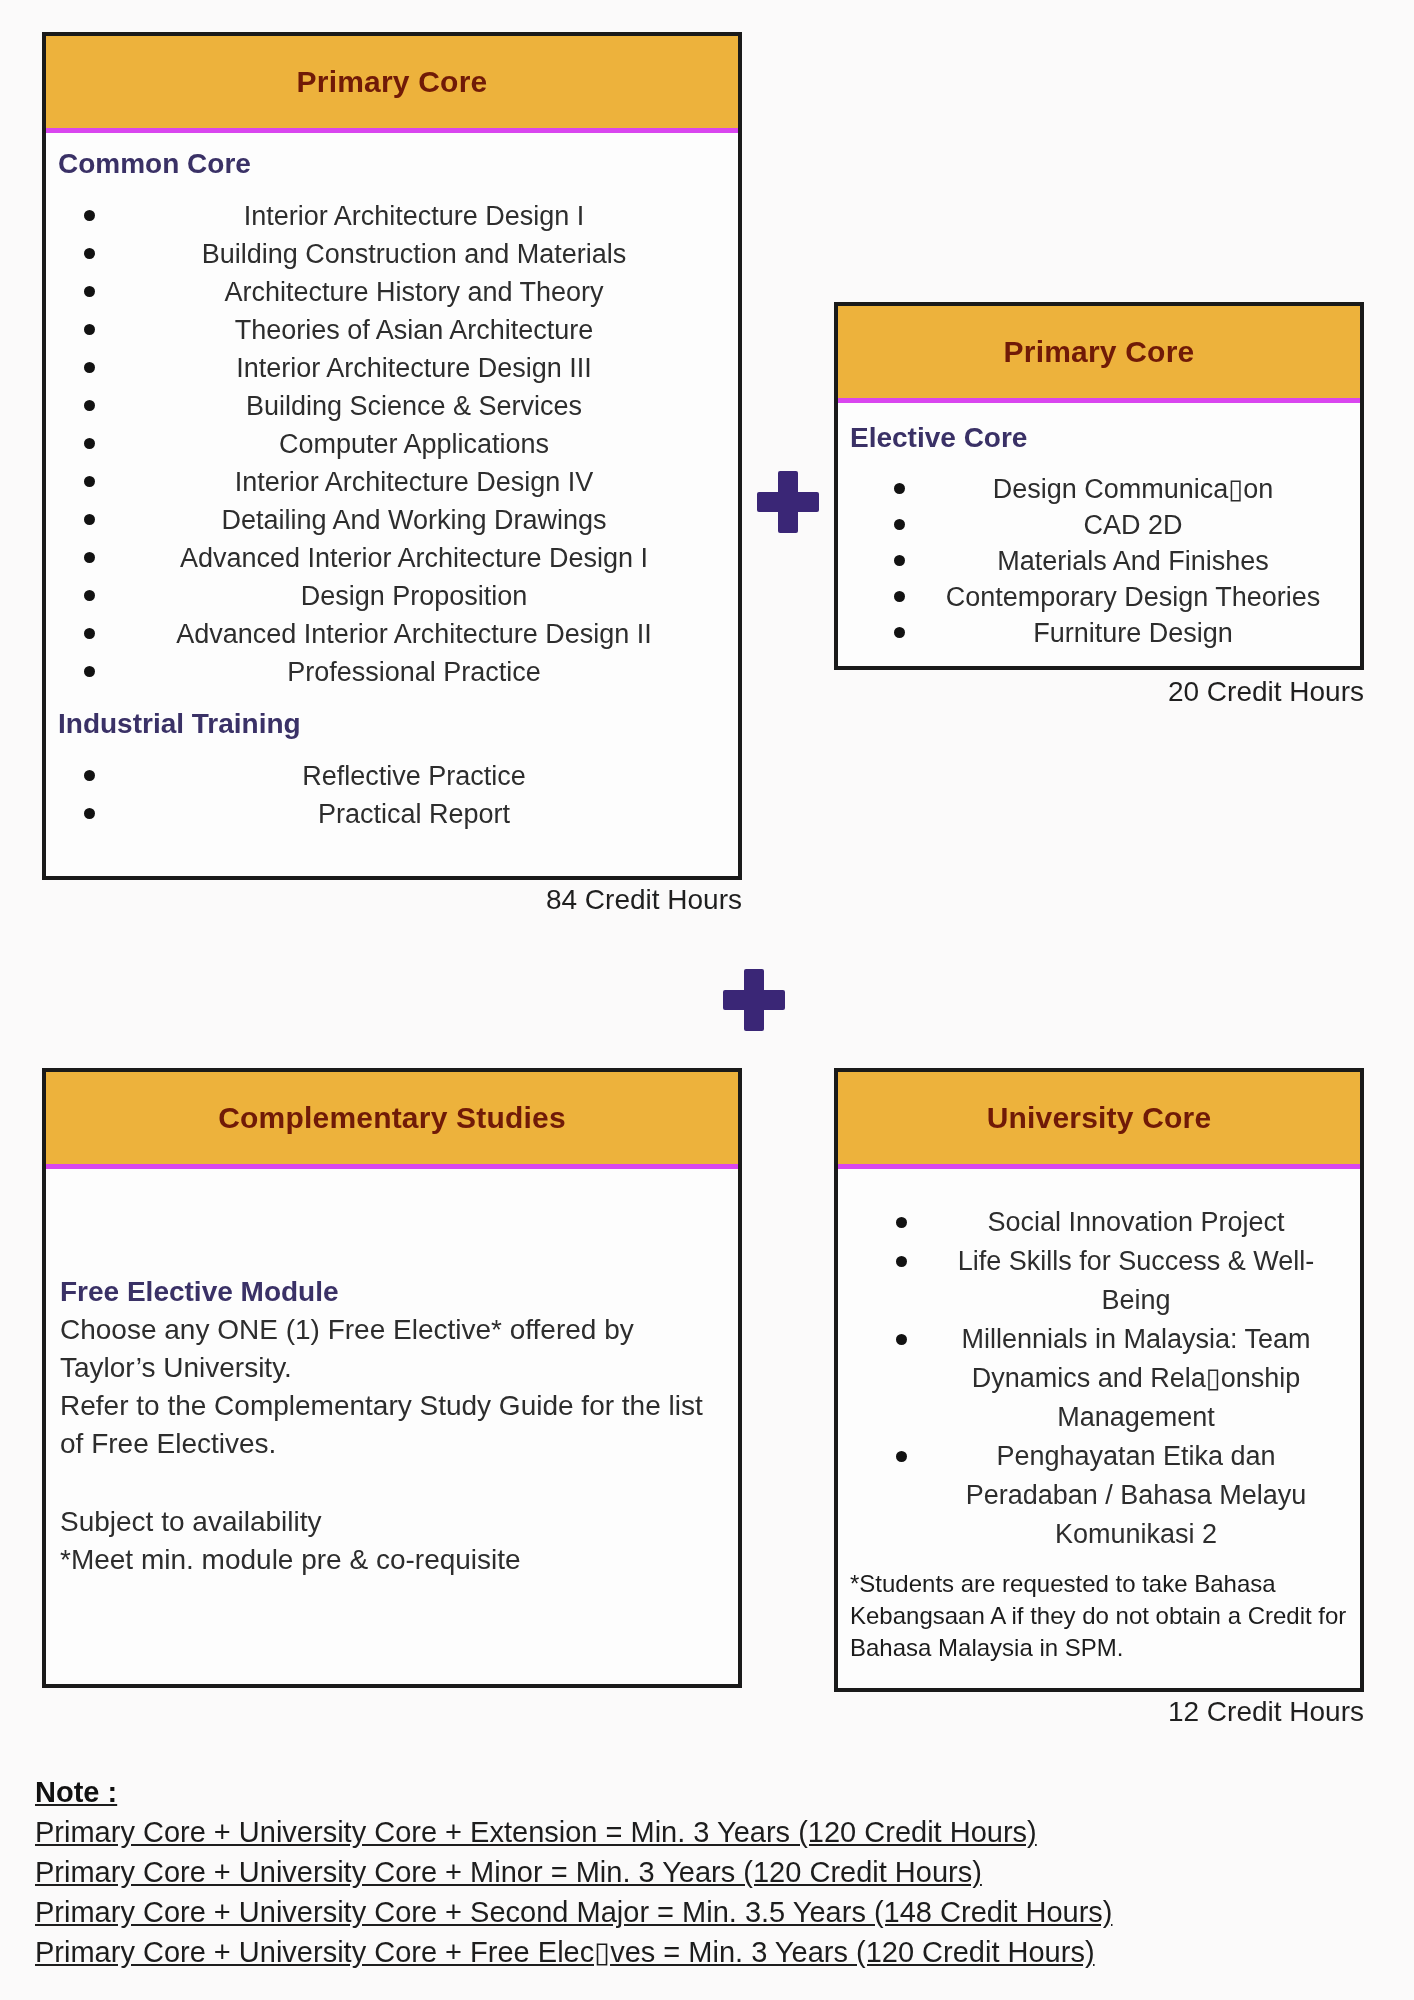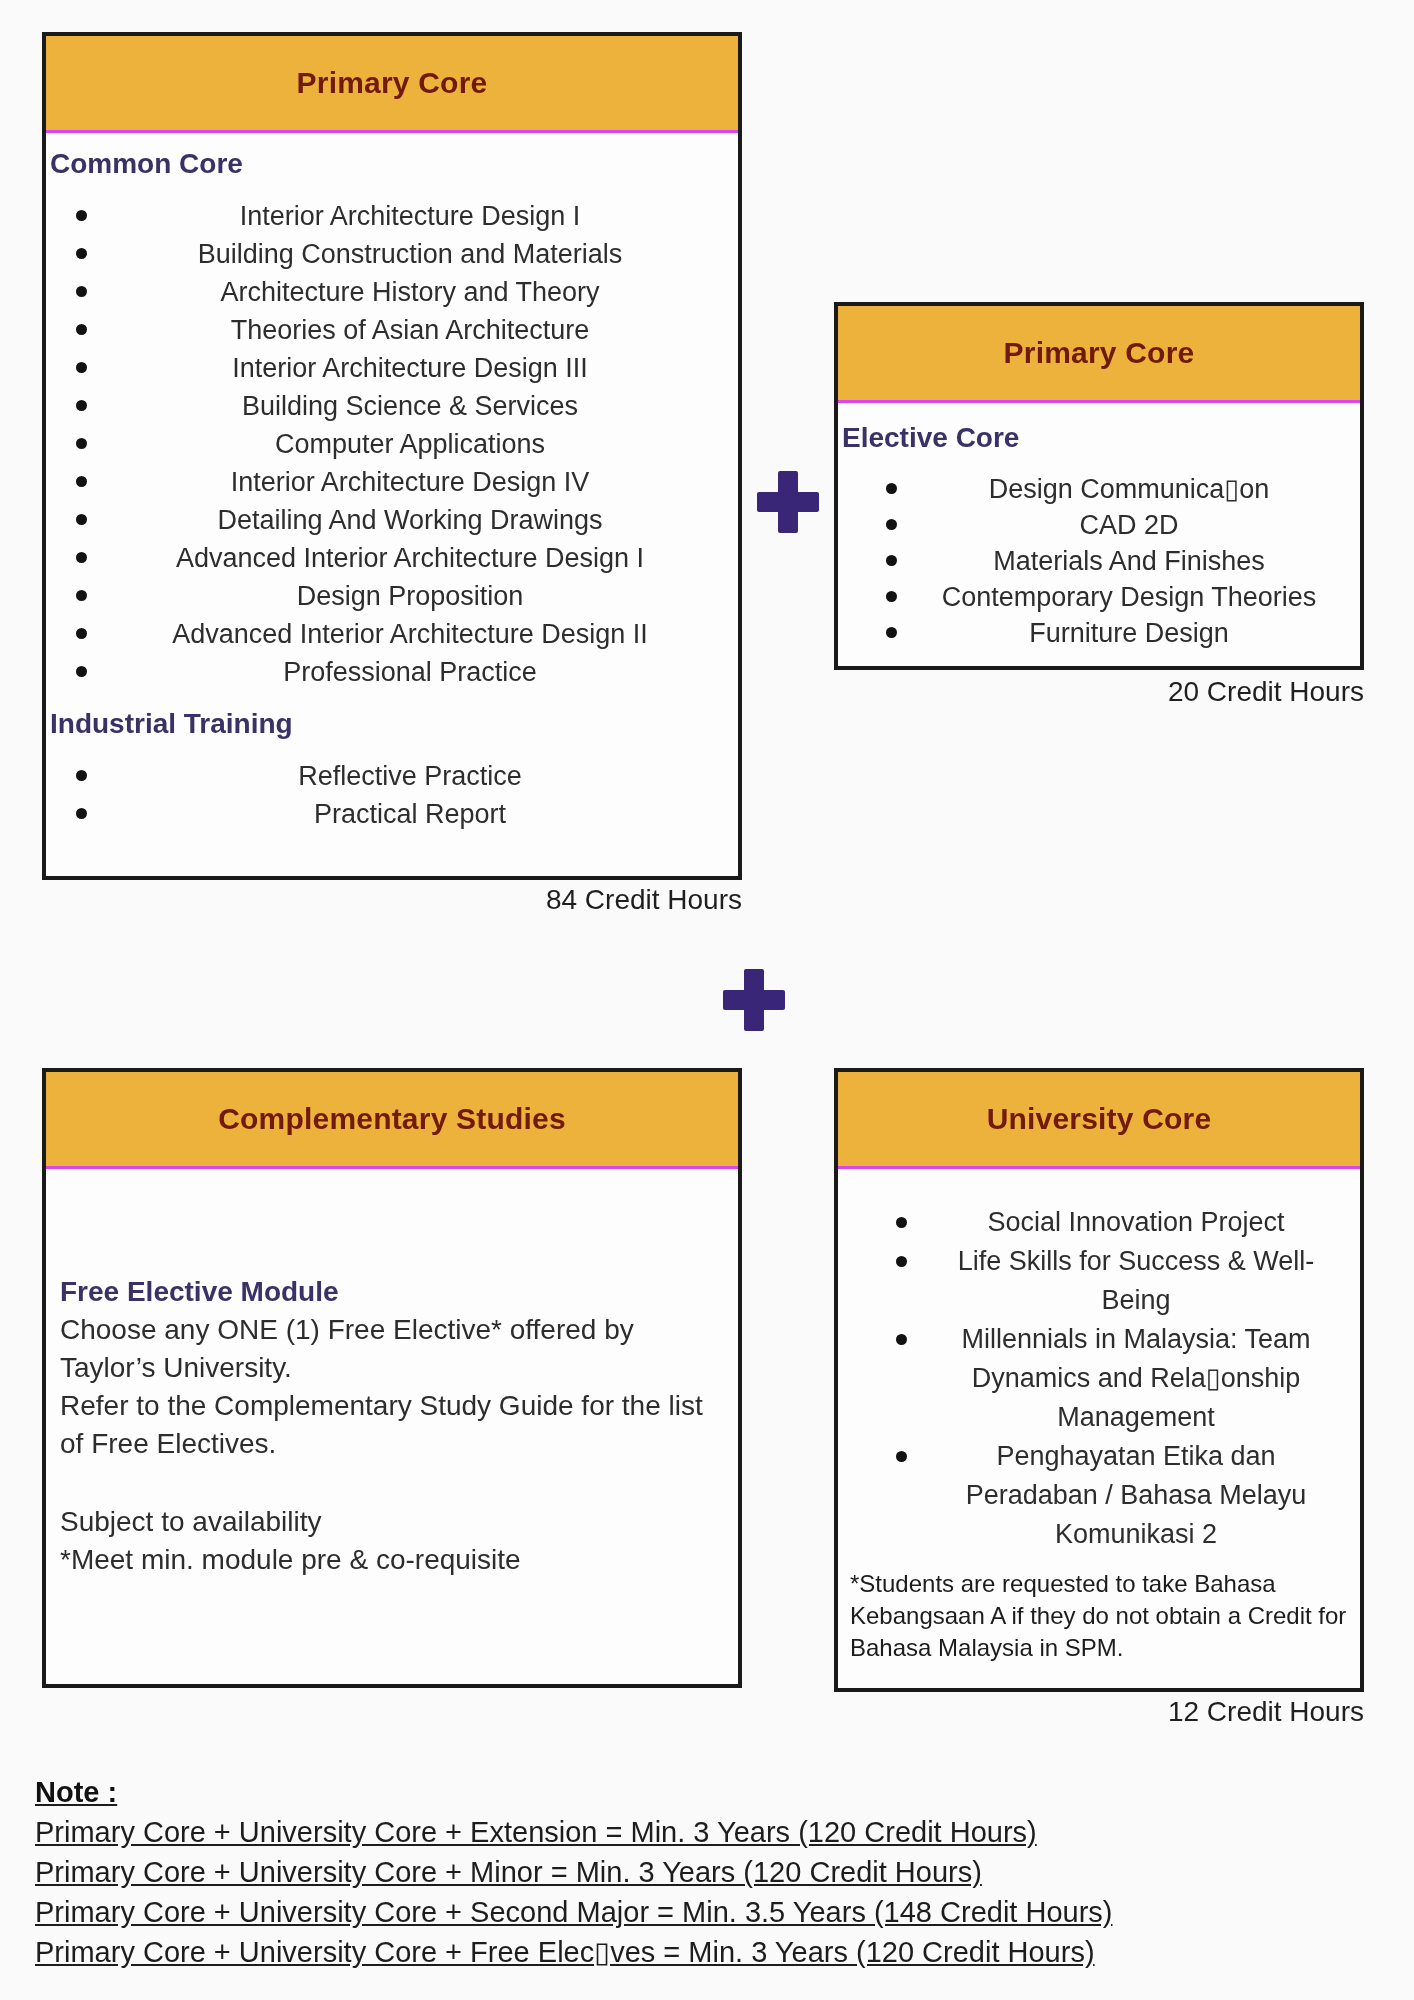--- a/index.html
+++ b/index.html
@@ -18,26 +18,26 @@
   .box{
     position:absolute;
     box-sizing:border-box;
     border:4px solid #1a1a1a;
     background:#fdfdfd;
   }
   .box-header{
     box-sizing:border-box;
     height:97px;
     background:#edb23c;
-    border-bottom:3px solid #d946ef;
+    border-bottom:5px solid #d946ef;
     display:flex;align-items:center;justify-content:center;
     font-size:30px;font-weight:bold;color:#701a07;
     letter-spacing:.2px;
   }
-  .box-body{box-sizing:border-box;padding:12px 14px 0 4px;}
+  .box-body{box-sizing:border-box;padding:12px 14px 0 12px;}
   .subheading{
     font-size:28px;font-weight:bold;color:#3a3166;
     line-height:38px;
   }
   ul.blist{list-style:none;margin:14px;padding:0;text-align:center;}
   ul.blist li{
     position:relative;
     font-size:27px;color:#2d2d2d;
     line-height:38px;
     padding-left:46px;

